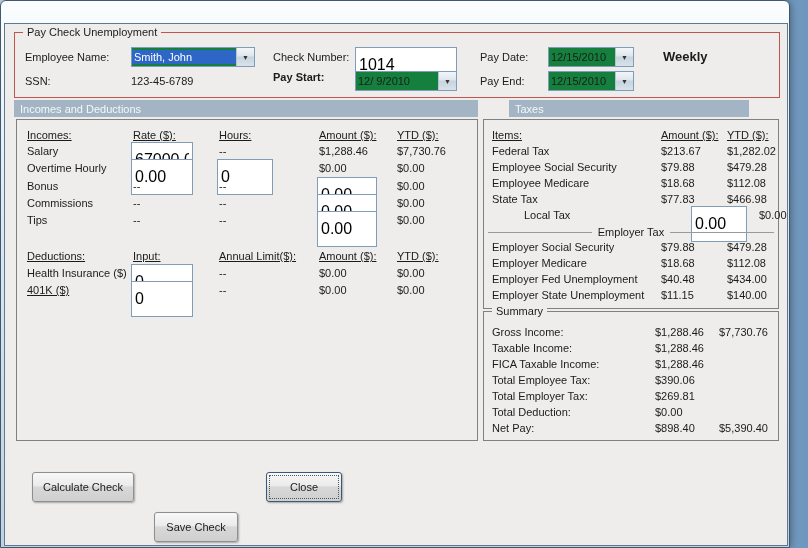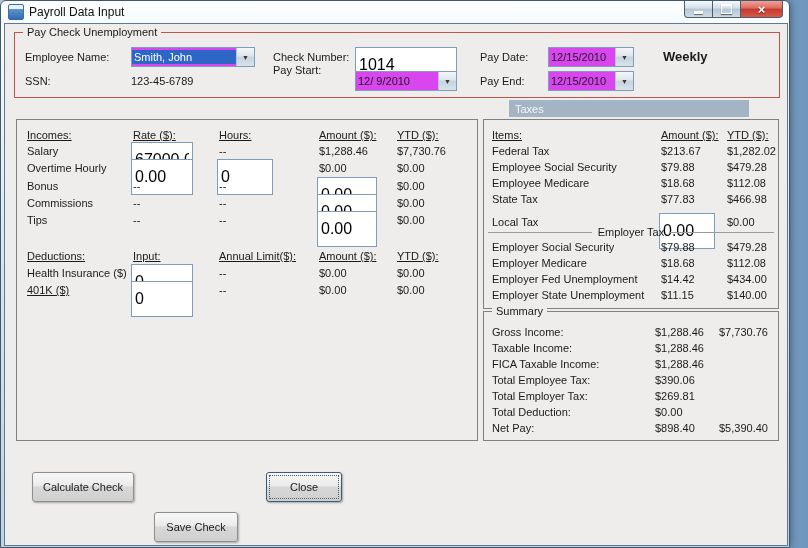--- a/index.html
+++ b/index.html
@@ -39,21 +39,21 @@
   .bold{font-weight:bold;}
   
   .groupbox{position:absolute;border:1px solid var(--group-border,#c2544e);}
   .groupbox .legend, .fieldbox .legend{position:absolute;top:-7px;left:8px;background:#eeedeb;padding:0 4px;white-space:nowrap;}
   .fieldbox{position:absolute;border:1px solid #808080;background:#eeedeb;box-sizing:border-box;}
   .strip{position:absolute;height:17px;background:var(--section-header-bg,#a3b5c4);color:#f4f7f9;
     display:flex;align-items:center;padding-left:6px;box-sizing:border-box;}
   
   .tb{position:absolute;height:36px;background:#fff;border:1px solid #7f9db9;box-sizing:border-box;
     font-family:"Liberation Sans","DejaVu Sans",sans-serif;font-size:16px;padding:12px 3px;margin:0;}
-  .combo{position:absolute;height:20px;background:#d946ef;border:1px solid #7f9db9;box-sizing:border-box;
+  .combo{position:absolute;height:20px;background:#15803d;border:1px solid #7f9db9;box-sizing:border-box;
     display:flex;align-items:center;}
   .combo .val{flex:1;padding:1px 2px;white-space:nowrap;overflow:hidden;}
   .combo .val.selected{background:var(--selection-bg,#2e66c6);color:#fff;}
   .drop-btn{width:17px;height:100%;border-left:1px solid #b5c4d3;
     background:linear-gradient(to bottom,#f3f6f9 0%,#dde5ec 45%,#c6d3de 50%,#d8e2ea 100%);
     display:flex;align-items:center;justify-content:center;}
   .drop-btn .arrow{font-size:7px;color:#343434;line-height:1;}
   
   .row{position:absolute;left:0;right:0;height:17px;}
   .cell{position:absolute;white-space:nowrap;}
@@ -70,56 +70,41 @@
     background:linear-gradient(to bottom,#f7f7f7 0%,#ebebeb 45%,#d8d8d8 50%,#cfcfcf 100%);
     font-family:"Liberation Sans","DejaVu Sans",sans-serif;font-size:11px;color:#1b1b1b;
     box-shadow:1px 1px 2px rgba(0,0,0,.3);}
   .btn.default{border:1px solid #35597f;outline:1px dotted #555;outline-offset:-4px;}
 </style>
 </head>
 <body>
 
 <div class="window">
 
-  <div class="titlebar">
-    <div class="app-icon"></div>
-    <span class="title-text">Payroll Data Input</span>
-    <div class="win-buttons">
-      <div class="winbtn minb">
-          <span class="g-min"></span>
-        </div>
-      <div class="winbtn maxb">
-          <span class="g-max"></span>
-        </div>
-      <div class="winbtn closeb">
-          <span class="g-close">×</span>
-        </div>
-    </div>
-  </div>
 
   <div class="client">
 
     <div class="groupbox" style="left:9px;top:8px;width:764px;height:64px;">
       <span class="legend">Pay Check Unemployment</span>
 
       <span class="lbl" style="left:10px;top:18px;">Employee Name:</span>
       <div class="combo" style="left:116px;top:14px;width:124px;">
         <span class="val selected">Smith, John</span>
         <div class="drop-btn">
             <span class="arrow">▼</span>
           </div>
       </div>
 
       <span class="lbl" style="left:10px;top:42px;">SSN:</span>
       <span class="lbl" style="left:116px;top:42px;">123-45-6789</span>
 
       <span class="lbl" style="left:258px;top:18px;">Check Number:</span>
       <input class="tb" style="left: 340px; top: 14px; width: 102px;" value="1014">
 
-      <span class="lbl" style="left:258px;top:31px;">Pay Start:</span>
+      <span class="lbl" style="left:258px;top:38px;font-weight:bold;">Pay Start:</span>
       <div class="combo" style="left:340px;top:38px;width:102px;">
         <span class="val">12/ 9/2010</span>
         <div class="drop-btn">
             <span class="arrow">▼</span>
           </div>
       </div>
 
       <span class="lbl" style="left:465px;top:18px;">Pay Date:</span>
       <div class="combo" style="left:533px;top:14px;width:86px;">
         <span class="val">12/15/2010</span>
@@ -132,20 +117,23 @@
       <div class="combo" style="left:533px;top:38px;width:86px;">
         <span class="val">12/15/2010</span>
         <div class="drop-btn">
             <span class="arrow">▼</span>
           </div>
       </div>
 
       <span class="lbl bold" style="left:648px;top:16px;font-size:13px;">Weekly</span>
     </div>
 
+    <div class="strip" style="left:9px;top:76px;width:464px;">
+      <span>Incomes and Deductions</span>
+    </div>
     <div class="strip" style="left:504px;top:76px;width:240px;">
       <span>Taxes</span>
     </div>
 
     <div class="fieldbox" style="left:11px;top:95px;width:462px;height:322px;">
 
       <div class="row" style="top:9px;">
         <span class="cell c-name u">Incomes:</span>
         <span class="cell c-rate u">Rate ($):</span>
         <span class="cell c-hours u">Hours:</span>
@@ -239,21 +227,21 @@
       <div class="row" style="top:57px;">
         <span class="cell t-name">Employee Medicare</span>
         <span class="cell t-amt">$18.68</span>
         <span class="cell t-ytd">$112.08</span>
       </div>
       <div class="row" style="top:73px;">
         <span class="cell t-name">State Tax</span>
         <span class="cell t-amt">$77.83</span>
         <span class="cell t-ytd">$466.98</span>
       </div>
-      <div class="row" style="top:96px;">
+      <div class="row" style="top:89px;margin-left:32px;">
         <span class="cell t-name">Local Tax</span>
         <input class="tb px-tamt" value="0.00" style="">
         <span class="cell t-ytd">$0.00</span>
       </div>
 
       <div class="divider-row" style="top:106px;">
         <span class="line"></span>
         <span class="txt">Employer Tax</span>
         <span class="line"></span>
       </div>
@@ -263,21 +251,21 @@
         <span class="cell t-amt">$79.88</span>
         <span class="cell t-ytd">$479.28</span>
       </div>
       <div class="row" style="top:137px;">
         <span class="cell t-name">Employer Medicare</span>
         <span class="cell t-amt">$18.68</span>
         <span class="cell t-ytd">$112.08</span>
       </div>
       <div class="row" style="top:153px;">
         <span class="cell t-name">Employer Fed Unemployment</span>
-        <span class="cell t-amt">$14.42</span>
+        <span class="cell t-amt">$40.48</span>
         <span class="cell t-ytd">$434.00</span>
       </div>
       <div class="row" style="top:169px;">
         <span class="cell t-name">Employer State Unemployment</span>
         <span class="cell t-amt">$11.15</span>
         <span class="cell t-ytd">$140.00</span>
       </div>
     </div>
 
     <div class="fieldbox" style="left:478px;top:287px;width:296px;height:130px;">

